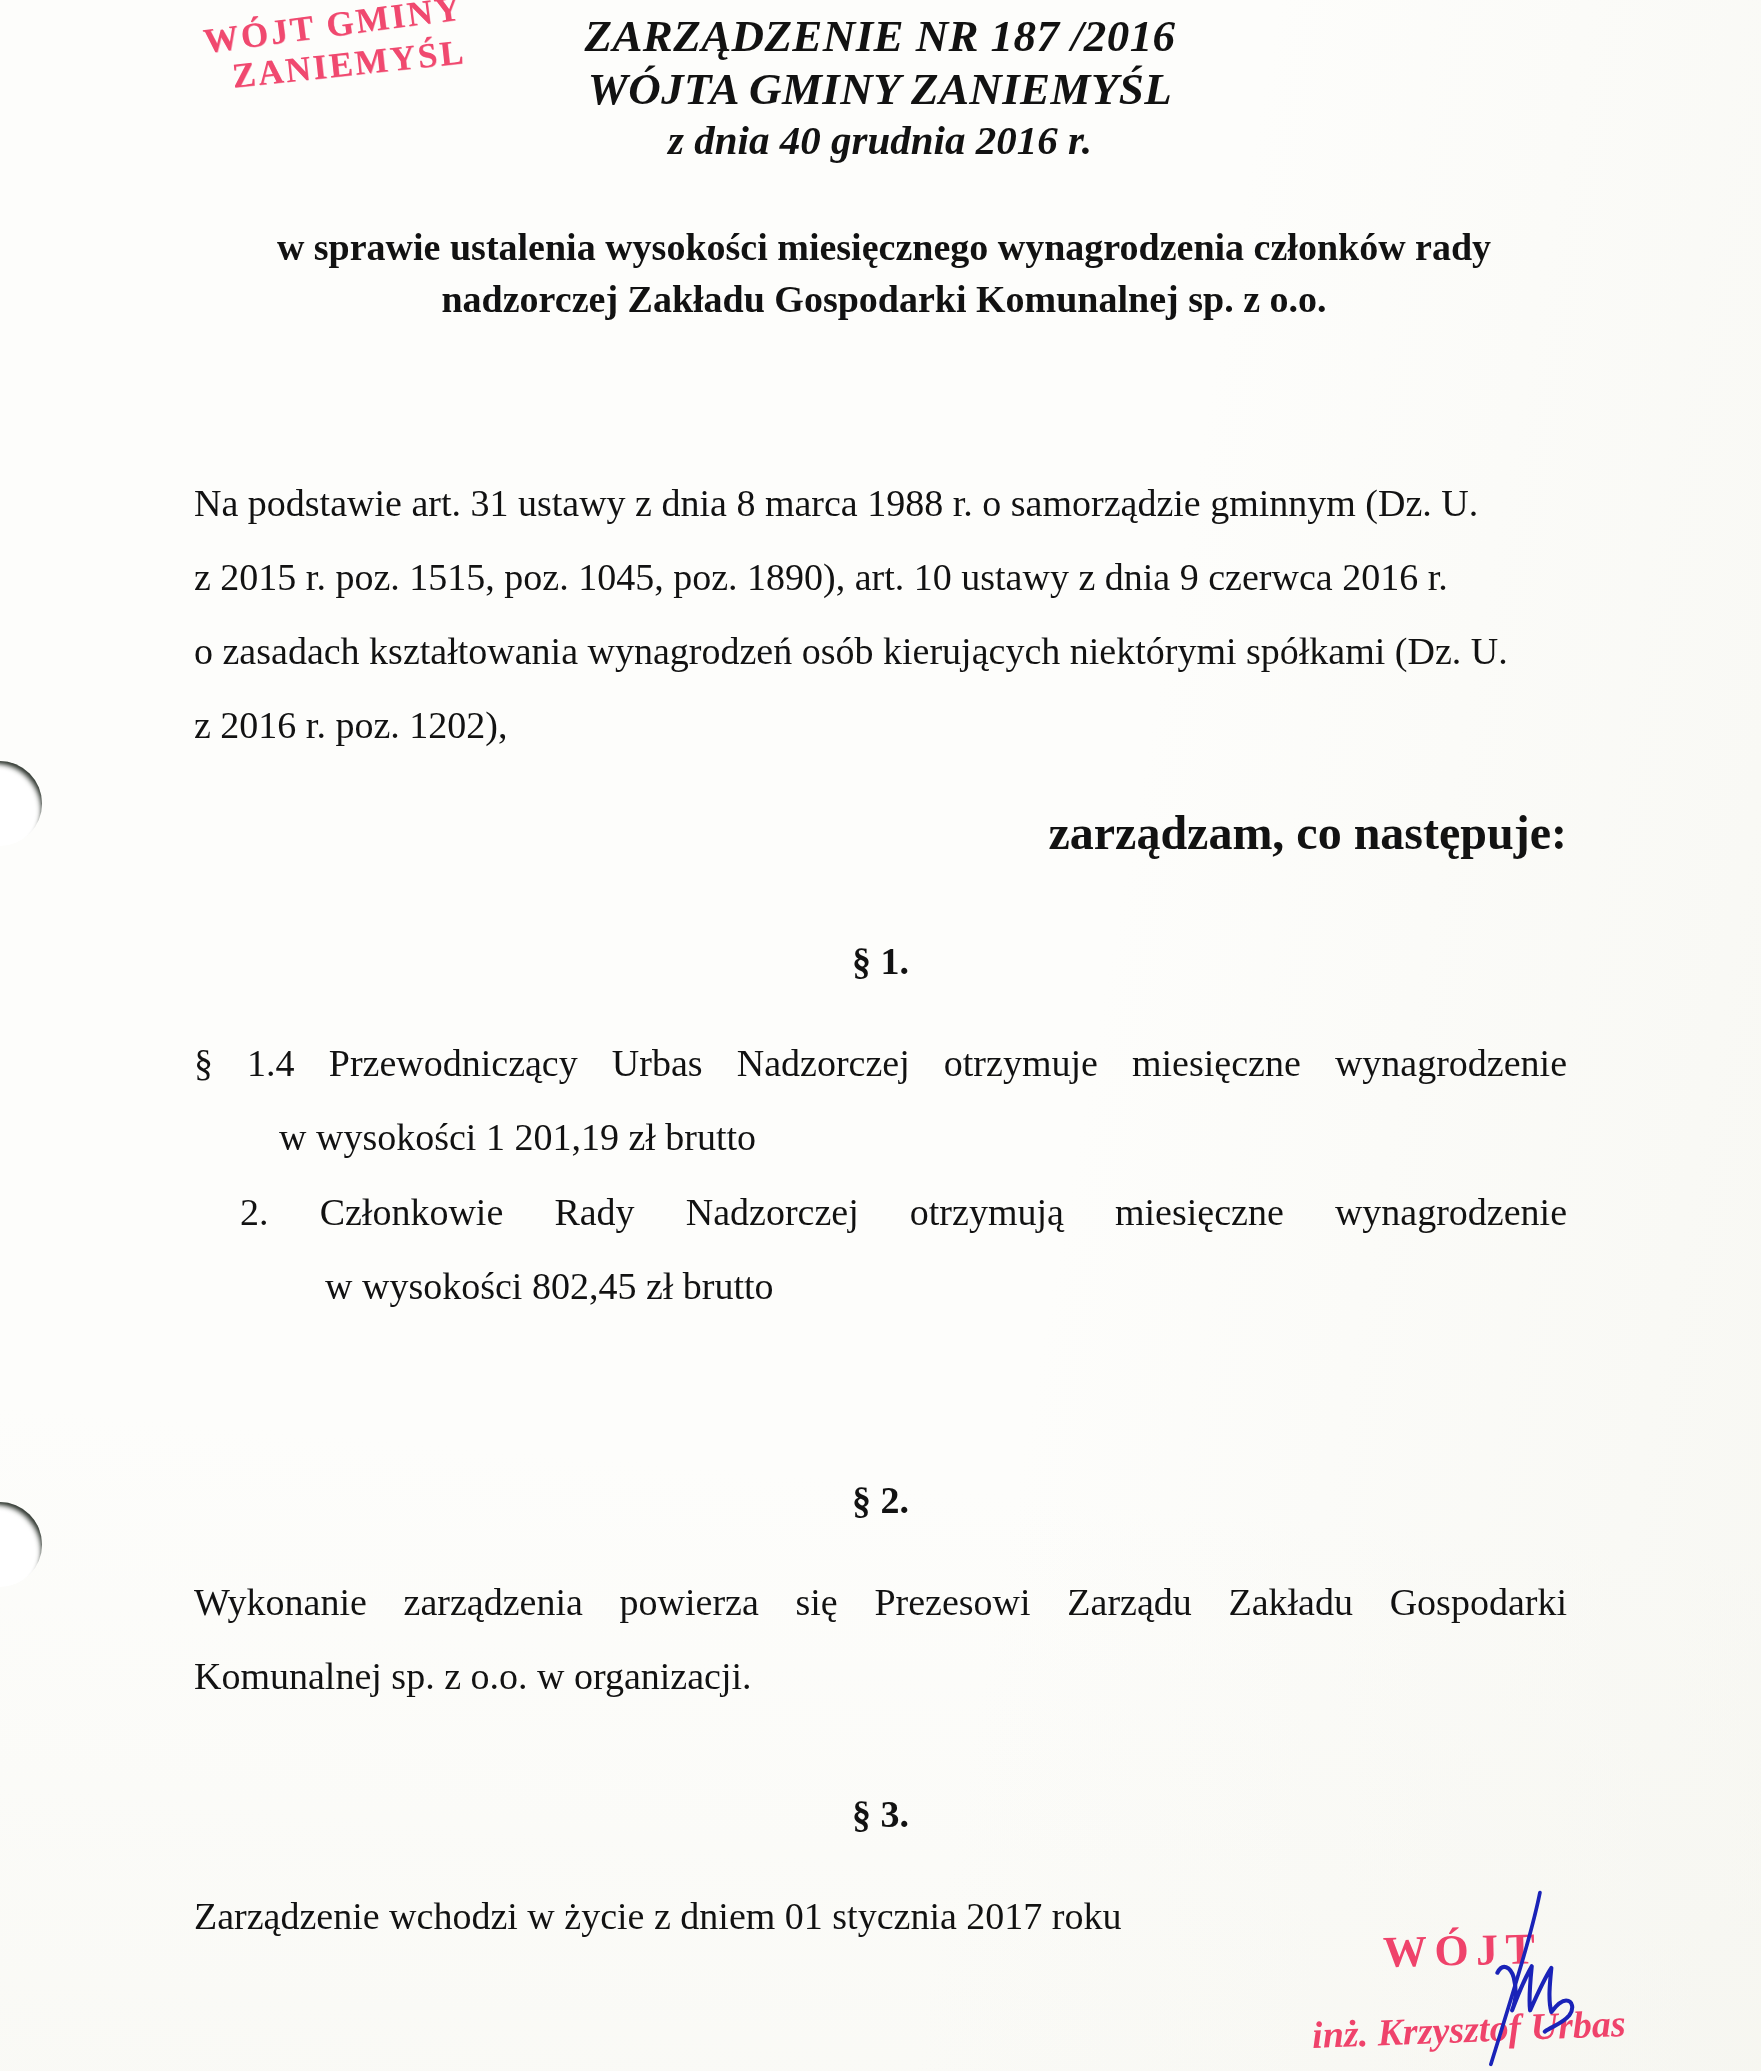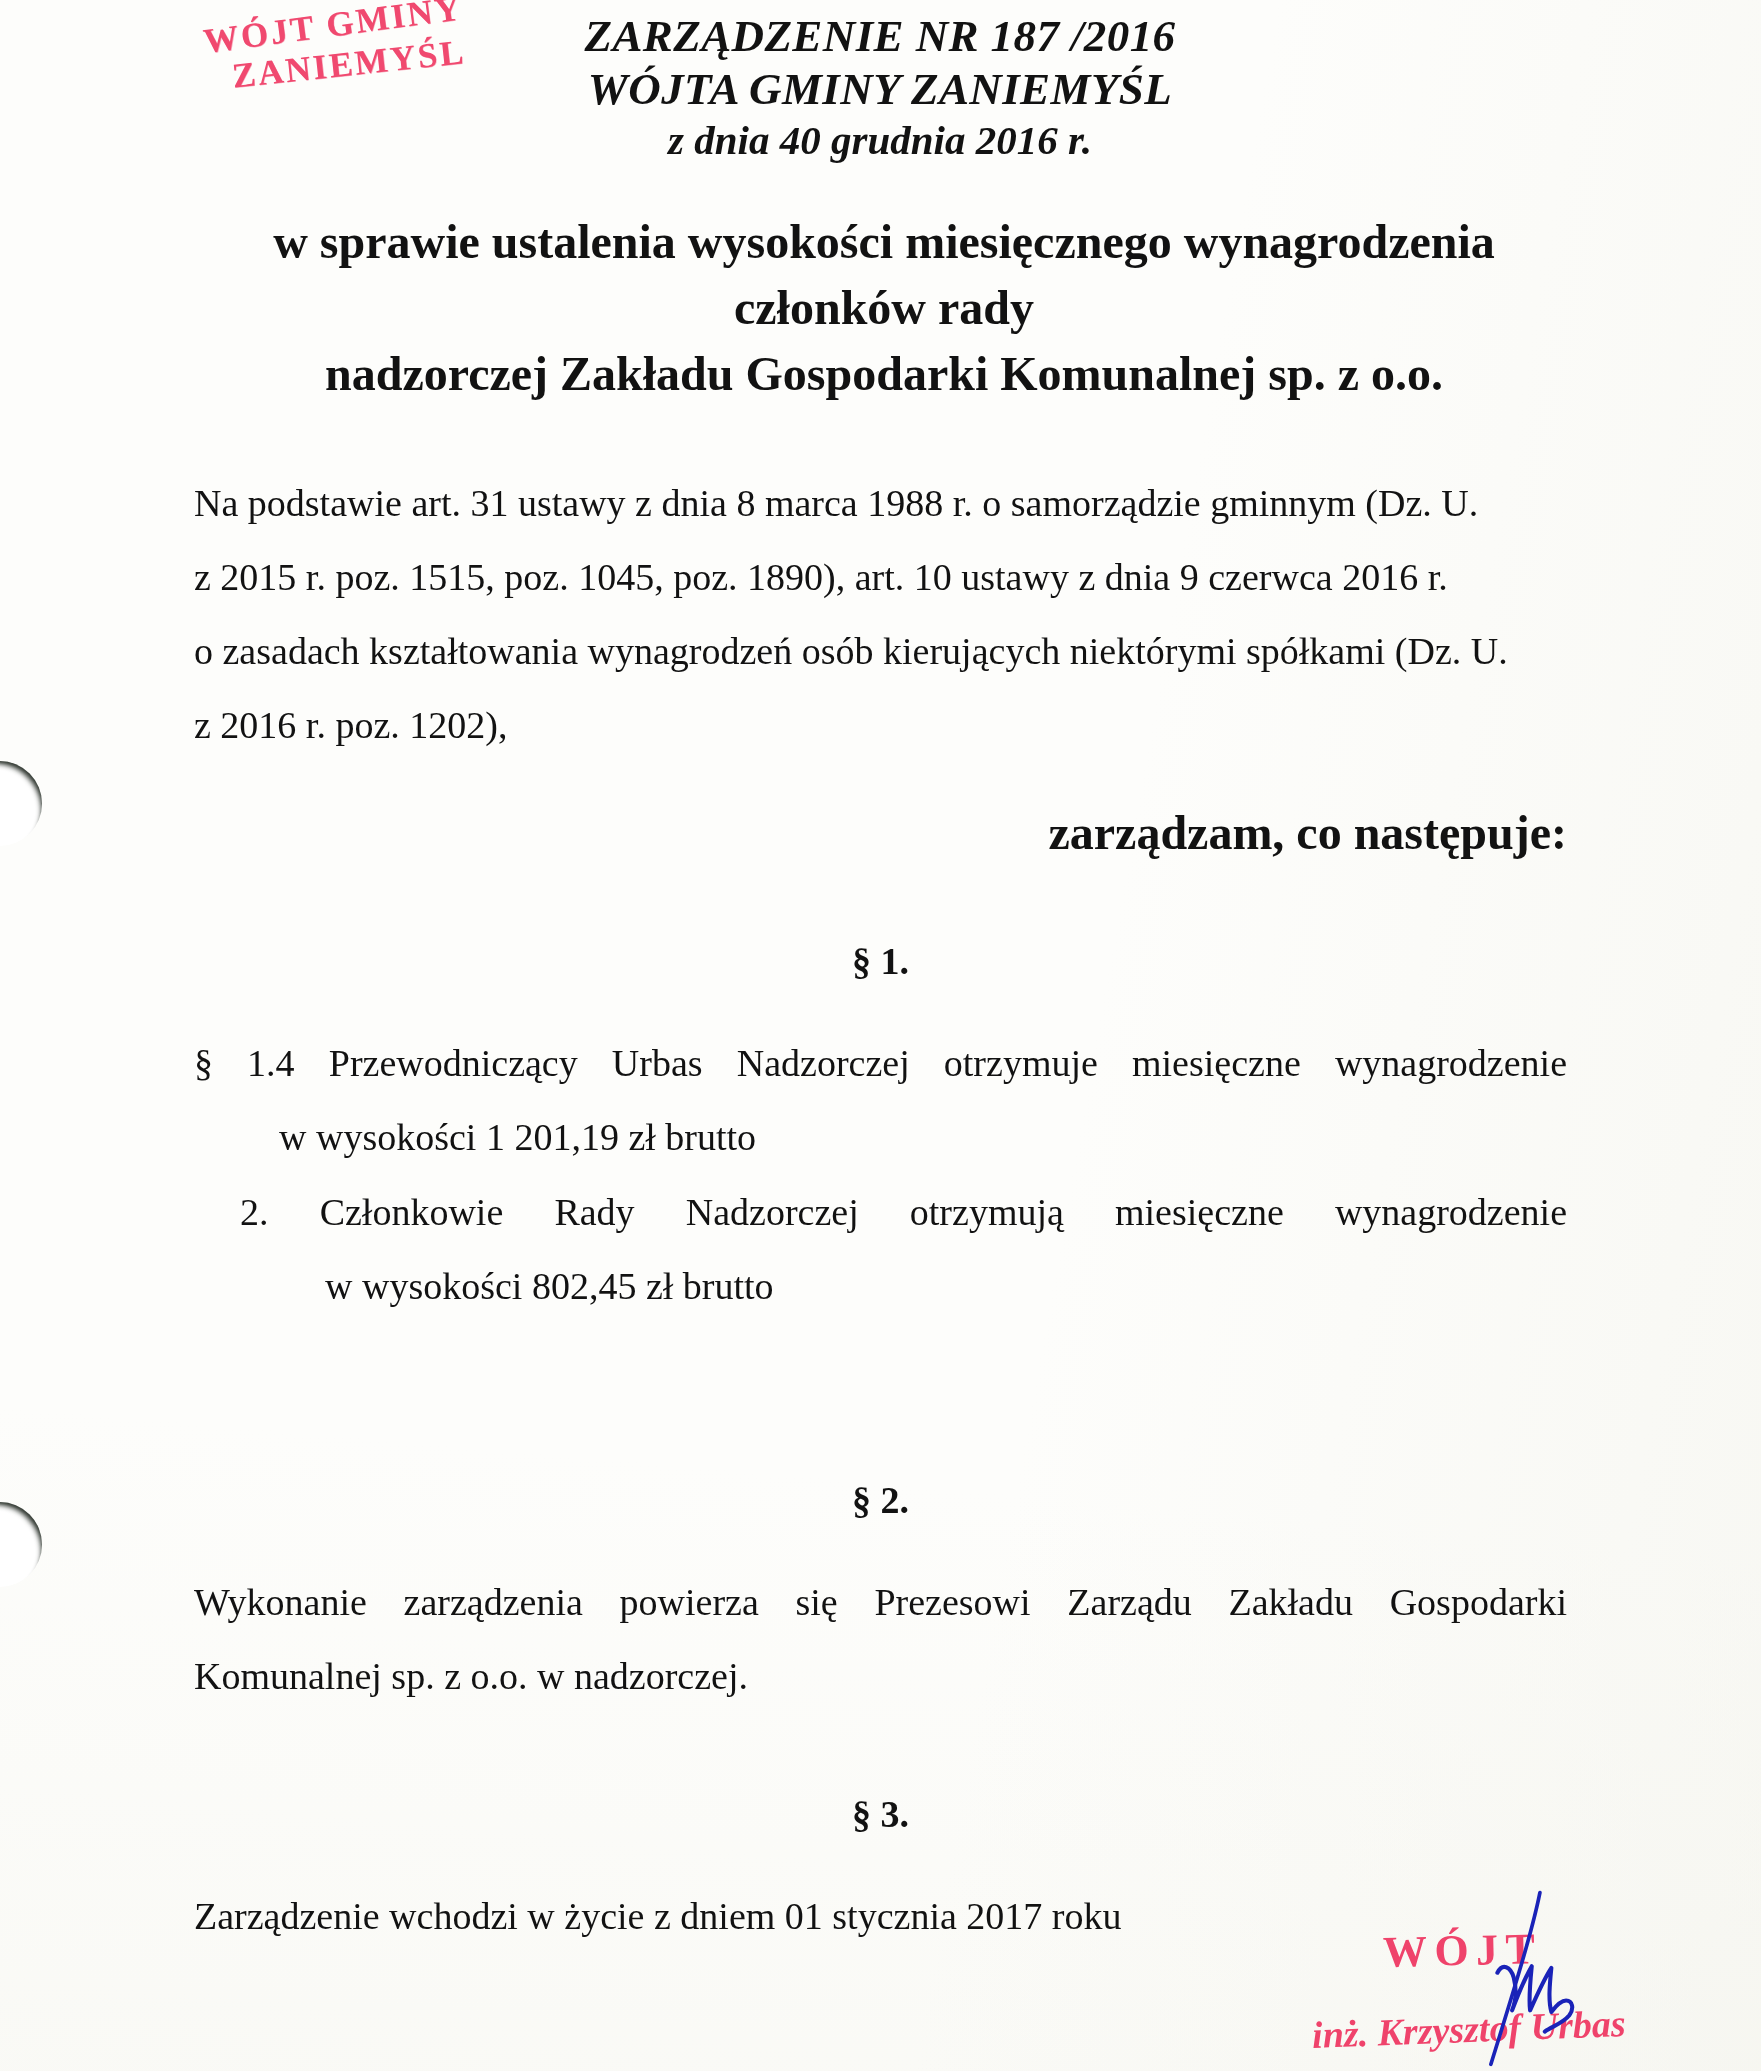--- a/index.html
+++ b/index.html
@@ -88,25 +88,25 @@
   }
   .title-line.sub {
     font-size: 41px;
     letter-spacing: 0px;
   }
 
   
   .subject {
     position: absolute;
     left: 221px;
-    top: 209px;
+    top: 221px;
     width: 1326px;
     text-align: center;
     font-weight: 700;
-    font-size: 48px;
+    font-size: 38px;
     line-height: 1.38;
   }
 
   
   .body-col {
     position: absolute;
     left: 194px;
     top: 466px;
     width: 1373px;
   }
@@ -255,21 +255,21 @@
     </div>
 
     <div class="spacer-xl"></div>
 
     <div class="section-mark">§ 2.</div>
 
     <div class="spacer-sm"></div>
 
     <div class="clause">
       <div class="clause-first-line">Wykonanie zarządzenia powierza się Prezesowi Zarządu Zakładu Gospodarki</div>
-      <div>Komunalnej sp. z o.o. w nadzorczej.</div>
+      <div>Komunalnej sp. z o.o. w organizacji.</div>
     </div>
 
     <div class="spacer-md"></div>
 
     <div class="section-mark">§ 3.</div>
 
     <div class="spacer-sm"></div>
 
     <div class="clause">
       <div>Zarządzenie wchodzi w życie z dniem 01 stycznia 2017 roku</div>

